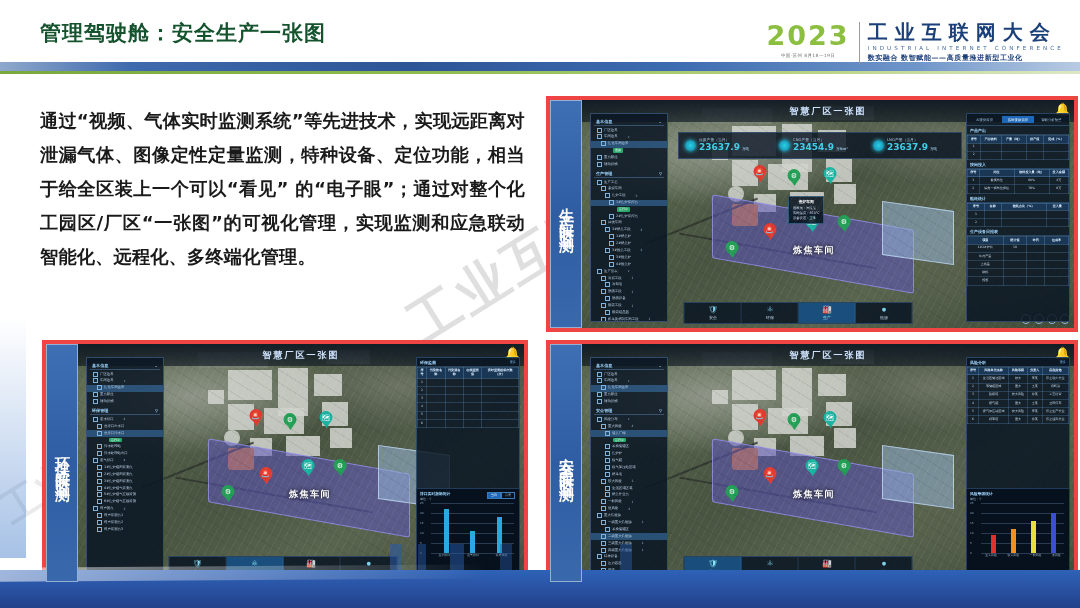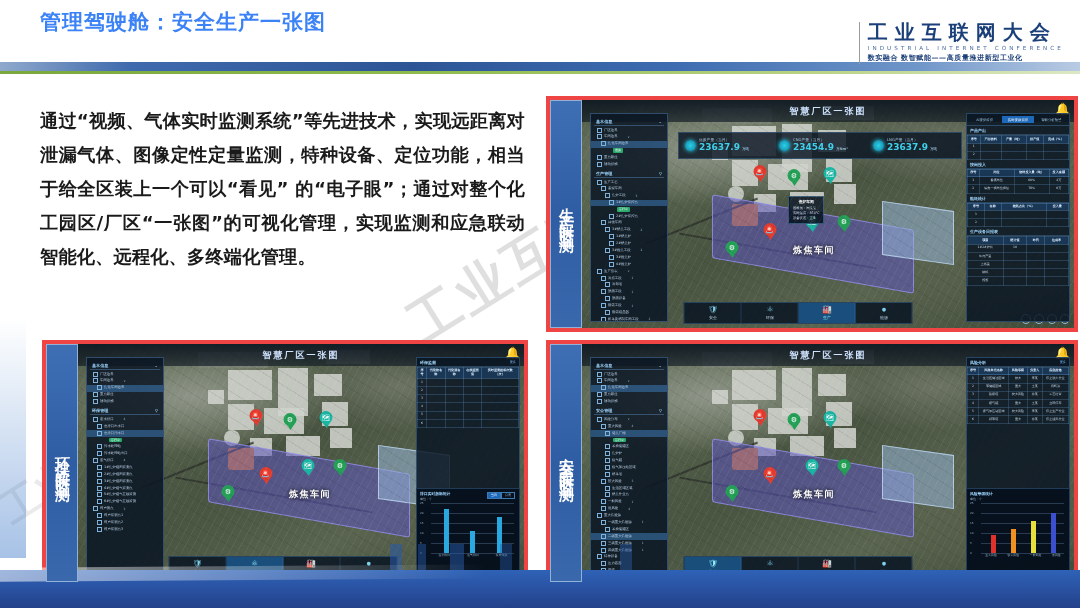--- a/index.html
+++ b/index.html
@@ -4,22 +4,22 @@
 <style>
   html,body{margin:0;padding:0;}
   body{
     width:1080px;height:608px;overflow:hidden;position:relative;
     background:#ffffff;
     font-family:"DejaVu Sans","Liberation Sans",sans-serif;
   }
 
   
   .slide-title{
-    position:absolute;left:40px;top:8px;
-    font-size:21px;font-weight:bold;color:#3b82f6;
+    position:absolute;left:40px;top:19px;
+    font-size:21px;font-weight:bold;color:#14532d;
     letter-spacing:1px;white-space:nowrap;
   }
   .header-band{
     position:absolute;left:0;top:62px;width:1080px;height:9px;
     background:linear-gradient(90deg,#8fa9cc 0%,#3f6aad 12%,#2d5596 38%,#3d6bb0 62%,#6f96c9 85%,#b9cbe3 100%);
   }
   .header-band-green{
     position:absolute;left:0;top:71px;width:1080px;height:3px;
     background:linear-gradient(90deg,#7aa83c 0%,#8fbb4e 40%,#b9d284 75%,#dce8c4 100%);
   }
@@ -220,20 +220,24 @@
   }
 </style>
 </head>
 <body>
 
 <div class="slide-title">管理驾驶舱：安全生产一张图</div>
 <div class="header-band"></div>
 <div class="header-band-green"></div>
 
 <div class="logo-wrap">
+  <div class="logo-left">
+    <div class="logo-2023">2023</div>
+    <div class="logo-sub-date">中国·苏州  8月18—19日</div>
+  </div>
   <div class="logo-div"></div>
   <div class="logo-right">
     <div class="logo-cn">工业互联网大会</div>
     <div class="logo-en">INDUSTRIAL INTERNET CONFERENCE</div>
     <div class="logo-slogan">数实融合  数智赋能——高质量推进新型工业化</div>
   </div>
 </div>
 
 <div class="body-text">通过“视频、气体实时监测系统”等先进技术，实现远距离对泄漏气体、图像定性定量监测，特种设备、定位功能，相当于给全区装上一个可以“看见” 的“电子眼”；通过对整个化工园区/厂区“一张图”的可视化管理，实现监测和应急联动智能化、远程化、多终端化管理。</div>
 

